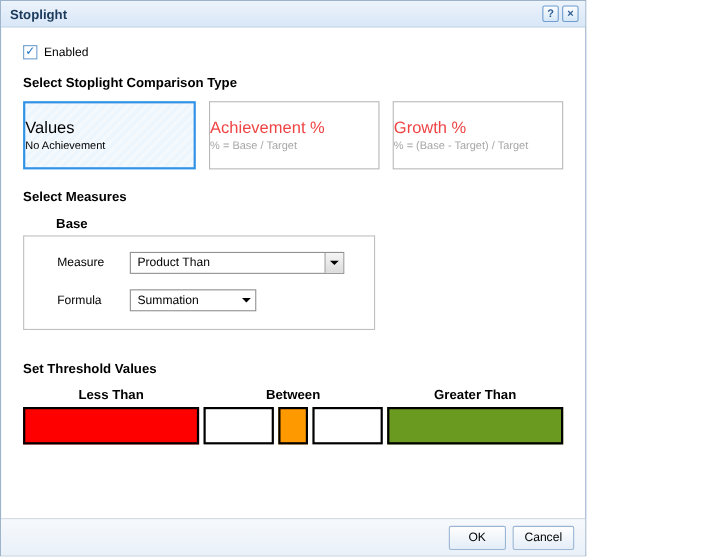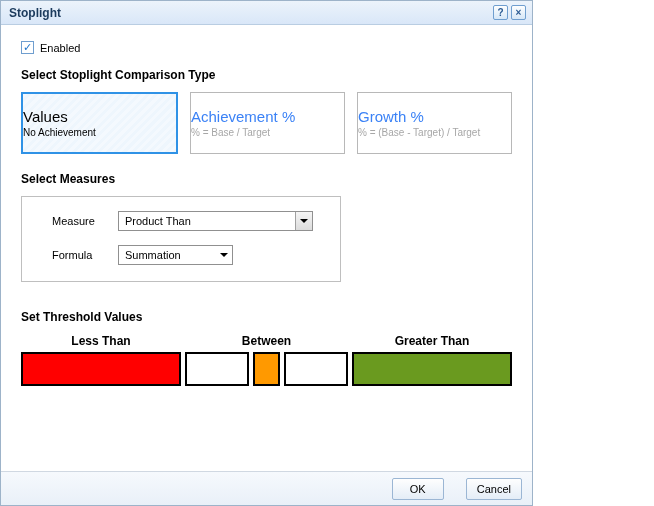--- a/index.html
+++ b/index.html
@@ -63,21 +63,21 @@
     flex:1;
     height:62px;
     border:1px solid #b8b8b8;
     display:flex; flex-direction:column; align-items:flex-start; justify-content:center;
     cursor:pointer;
   }
   .type-card.selected {
     border:2px solid #2f92e6;
     background: repeating-linear-gradient(135deg,#f4f9fe 0 3px,#eef6fd 3px 6px);
   }
-  .tcard-title { font-size:15px; color:#3b82f6; }
+  .tcard-title { font-size:15px; color:#ef4444; }
   .tcard-sub { font-size:10px; color:#a7a7a7; margin-top:2px; }
   .type-card.selected .tcard-title { color:#000; font-weight:normal; }
   .type-card.selected .tcard-sub { color:#000; }
   .base-label { font-weight:bold; font-size:12px; margin-left:30px; margin-bottom:4px; }
   .base-box {
     width:320px;
     border:1px solid #bfbfbf;
     padding:14px 12px 16px 30px;
     margin-bottom:28px;
   }
@@ -121,21 +121,21 @@
     background:#fff;
     text-align:center;
     font-size:12px;
     padding:0;
   }
   .footer {
     border-top:1px solid #d0d8e2;
     background:linear-gradient(#f6f9fd,#e9f0f8);
     height:34px;
     display:flex; align-items:center; justify-content:flex-end;
-    padding:0 10px; gap:22px;
+    padding:0 10px; gap:6px;
   }
   .btn {
     min-width:52px; height:22px;
     border:1px solid #9bb6d4;
     background:linear-gradient(#fefefe,#e4edf7);
     border-radius:2px;
     font-size:11px;
     display:flex; align-items:center; justify-content:center;
     padding:0 10px;
     cursor:pointer;
@@ -172,20 +172,21 @@
         <div class="tcard-title">Achievement %</div>
         <div class="tcard-sub">% = Base / Target</div>
       </div>
       <div class="type-card">
         <div class="tcard-title">Growth %</div>
         <div class="tcard-sub">% = (Base - Target) / Target</div>
       </div>
     </div>
 
     <div class="section-head">Select Measures</div>
+    <div class="base-label">Base</div>
 
     <div class="base-box">
       <div class="field-row">
         <span class="field-label">Measure</span>
         <div class="combo wide">
           <span class="ctext">Product Than</span>
           <div class="cbtn">
               <div class="arrow-down"></div>
             </div>
         </div>

